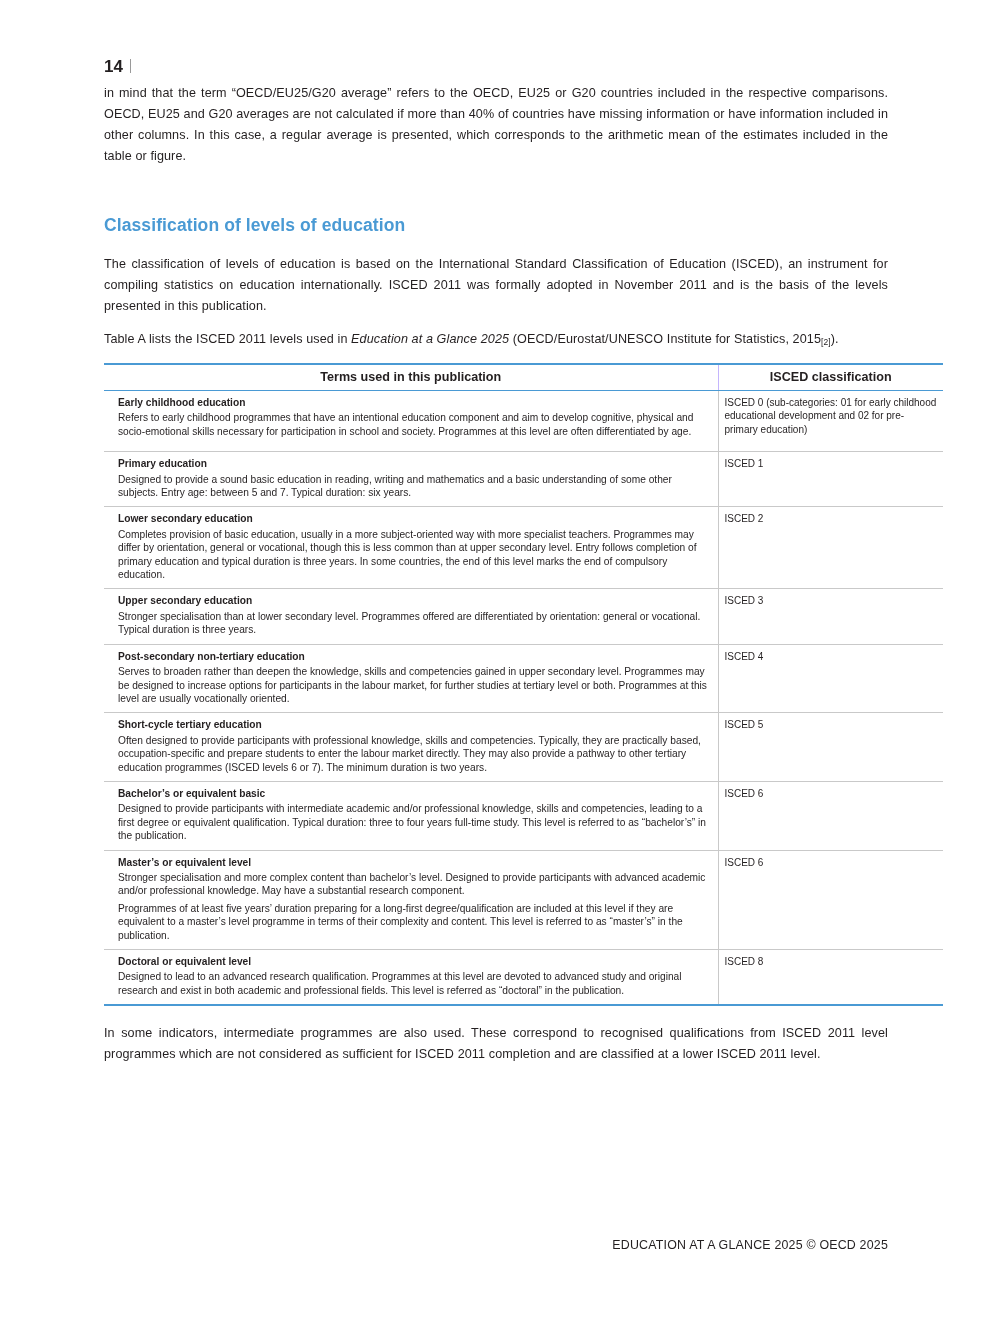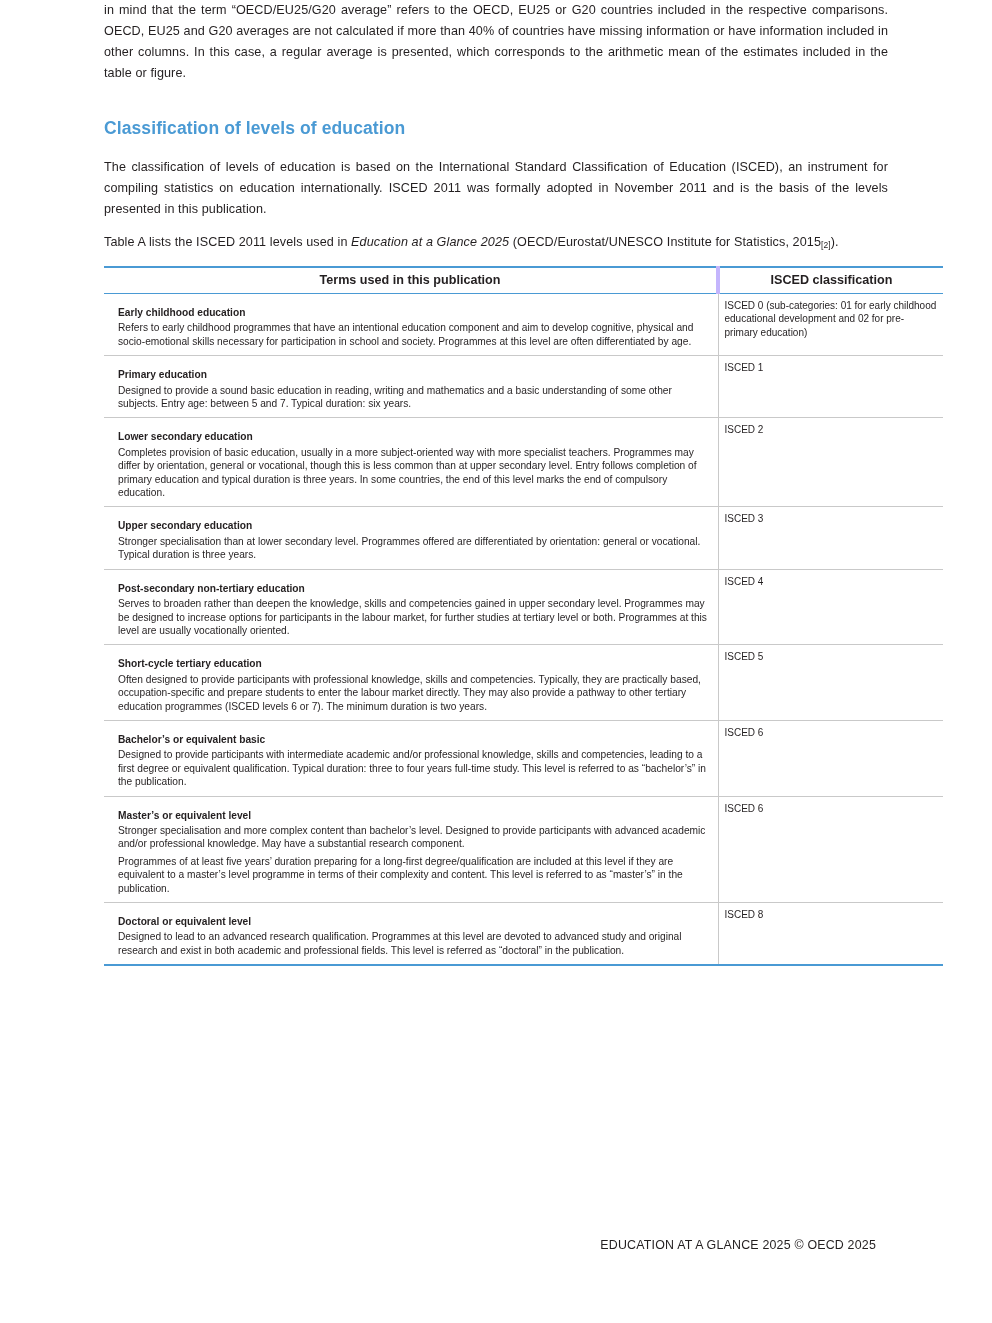--- a/index.html
+++ b/index.html
@@ -57,21 +57,21 @@
     text-align: justify;
     margin: 0 0 12px 0;
     color: #231f20;
     letter-spacing: 0.1px;
   }
 
   h2.section-title {
     color: #4a9ad4;
     font-size: 17.5px;
     font-weight: bold;
-    margin: 34px 0 18px 0;
+    margin: 48px 0 18px 0;
     letter-spacing: 0.1px;
   }
 
   h3.table-title {
     color: #3d8fc9;
     font-size: 14.2px;
     font-weight: bold;
     margin: 30px 0 12px 0;
     letter-spacing: 0.1px;
   }
@@ -92,28 +92,28 @@
   table.isced thead th {
     font-size: 12.6px;
     font-weight: bold;
     text-align: center;
     padding: 5px 4px 6px 4px;
     border-top: 2px solid #4a9ad4;
     border-bottom: 1px solid #4a9ad4;
     color: #231f20;
   }
   table.isced thead th.left-col {
-    border-right: 4px solid #c4b5fd;
+    border-right: 1px solid #c4b5fd;
   }
 
   table.isced td {
     vertical-align: top;
     font-size: 10.2px;
     line-height: 13.4px;
-    padding: 12px 8px 7px 14px;
+    padding: 5px 8px 7px 14px;
     border-bottom: 1px solid #c9c9c9;
     color: #231f20;
   }
   table.isced td.desc {
     border-right: 1px solid #c9c9c9;
   }
   table.isced td.code {
     text-align: left;
     padding: 5px 6px 15px 6px;
     font-size: 10px;
@@ -130,35 +130,39 @@
   .desc-p {
     margin: 0 0 0 0;
     display: block;
   }
   .desc-p + .desc-p {
     margin-top: 4px;
   }
 
   .footer {
     position: absolute;
-    left: 92px;
+    left: 104px;
     top: 1238px;
     width: 784px;
     text-align: right;
     font-size: 12.4px;
     color: #231f20;
     letter-spacing: 0.2px;
   }
 </style>
 </head>
 <body>
 
 <div class="page">
   <div class="content">
 
+    <div class="page-header">
+      <span class="page-number">14</span>
+      <span class="header-rule"></span>
+    </div>
 
     <p class="body">in mind that the term “OECD/EU25/G20 average” refers to the OECD, EU25 or G20 countries included in the respective comparisons. OECD, EU25 and G20 averages are not calculated if more than 40% of countries have missing information or have information included in other columns. In this case, a regular average is presented, which corresponds to the arithmetic mean of the estimates included in the table or figure.</p>
 
     <h2 class="section-title">Classification of levels of education</h2>
 
     <p class="body">The classification of levels of education is based on the International Standard Classification of Education (ISCED), an instrument for compiling statistics on education internationally. ISCED 2011 was formally adopted in November 2011 and is the basis of the levels presented in this publication.</p>
 
     <p class="body"><span>Table A lists the ISCED 2011 levels used in </span><span class="italic">Education at a Glance 2025</span><span> (OECD/Eurostat/UNESCO Institute for Statistics, 2015</span><span class="sub">[2]</span><span>).</span></p>
 
 
@@ -234,17 +238,18 @@
         <tr>
           <td class="desc">
             <span class="term">Doctoral or equivalent level</span>
             <span class="desc-p">Designed to lead to an advanced research qualification. Programmes at this level are devoted to advanced study and original research and exist in both academic and professional fields. This level is referred as “doctoral” in the publication.</span>
           </td>
           <td class="code">ISCED 8</td>
         </tr>
       </tbody>
     </table>
 
+    <p class="body" style="margin-top:17px;">In some indicators, intermediate programmes are also used. These correspond to recognised qualifications from ISCED 2011 level programmes which are not considered as sufficient for ISCED 2011 completion and are classified at a lower ISCED 2011 level.</p>
 
   </div>
 
   <div class="footer">EDUCATION AT A GLANCE 2025 © OECD 2025</div>
 </div>
 
 </body></html>

